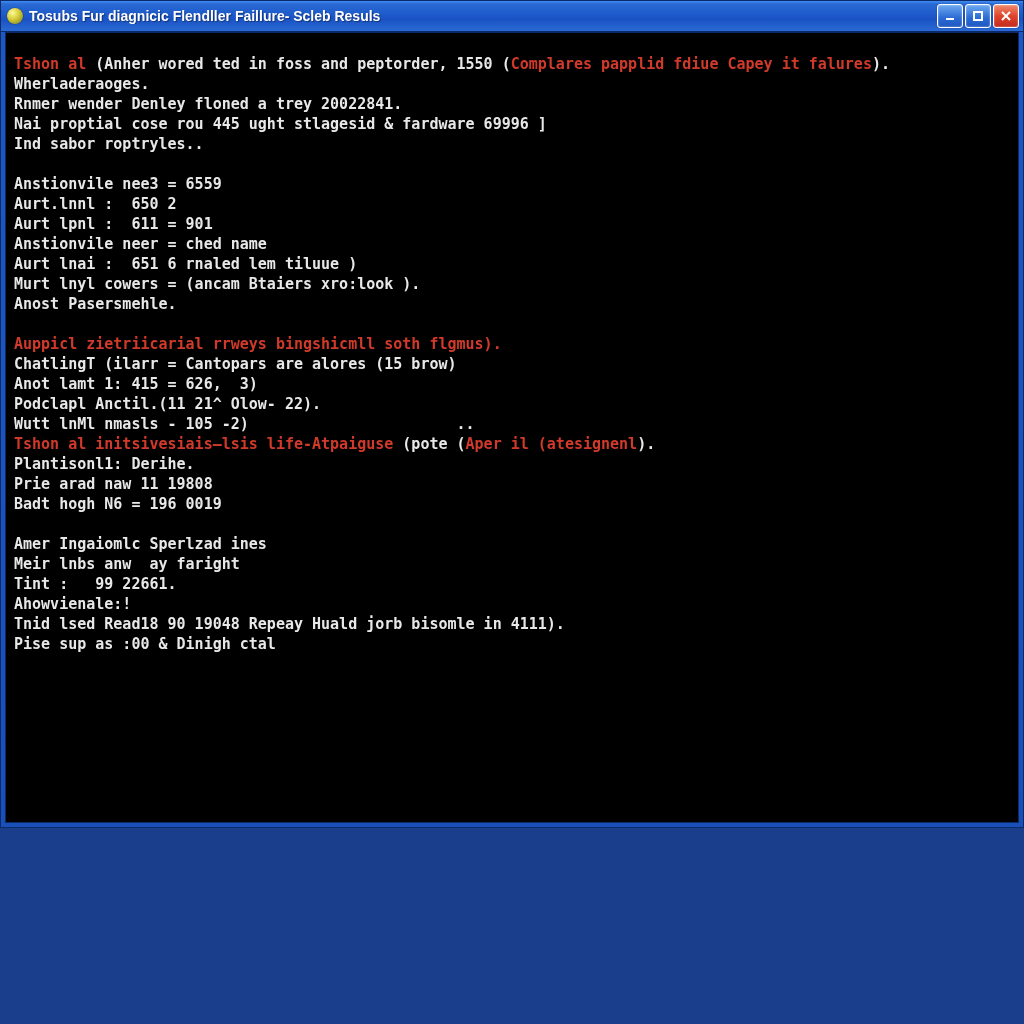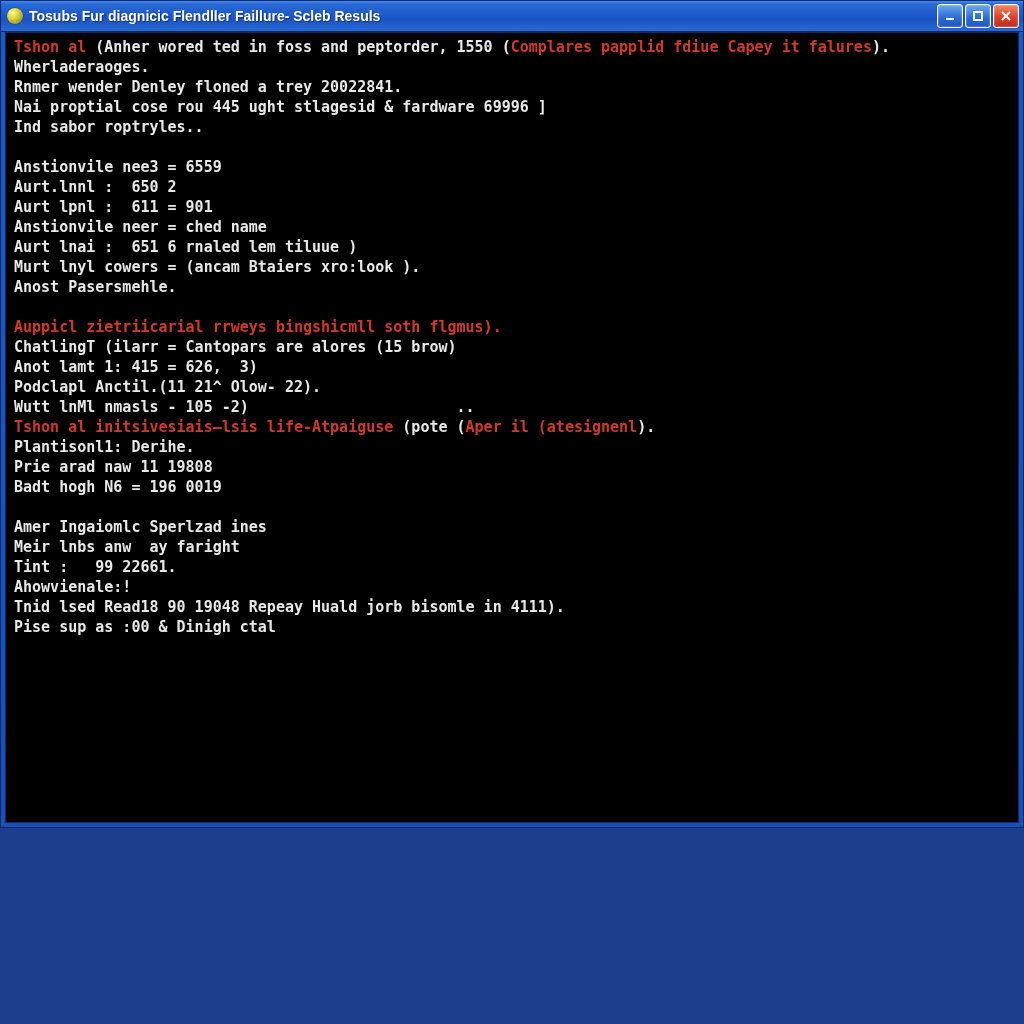--- a/index.html
+++ b/index.html
@@ -71,21 +71,21 @@
   .win-btn.close {
     background: linear-gradient(to bottom, #f08a6e 0%, #e0442a 50%, #c02a1f 100%);
   }
   .win-btn svg { display:block; }
   .client {
     position: absolute;
     left: 4px; right: 4px; top: 31px; bottom: 4px;
     background: #000;
     border: 1px solid #0a2a6a;
     box-sizing: border-box;
-    padding: 4px 8px;
+    padding: 21px 8px;
     font-family: "Lucida Console", "Consolas", monospace;
     font-size: 15px;
     line-height: 20px;
     color: #e8e8e8;
     white-space: pre;
     overflow: hidden;
     font-weight: bold;
   }
   .line { white-space: pre; }
   .seg-red { color: #d13a2a; }

